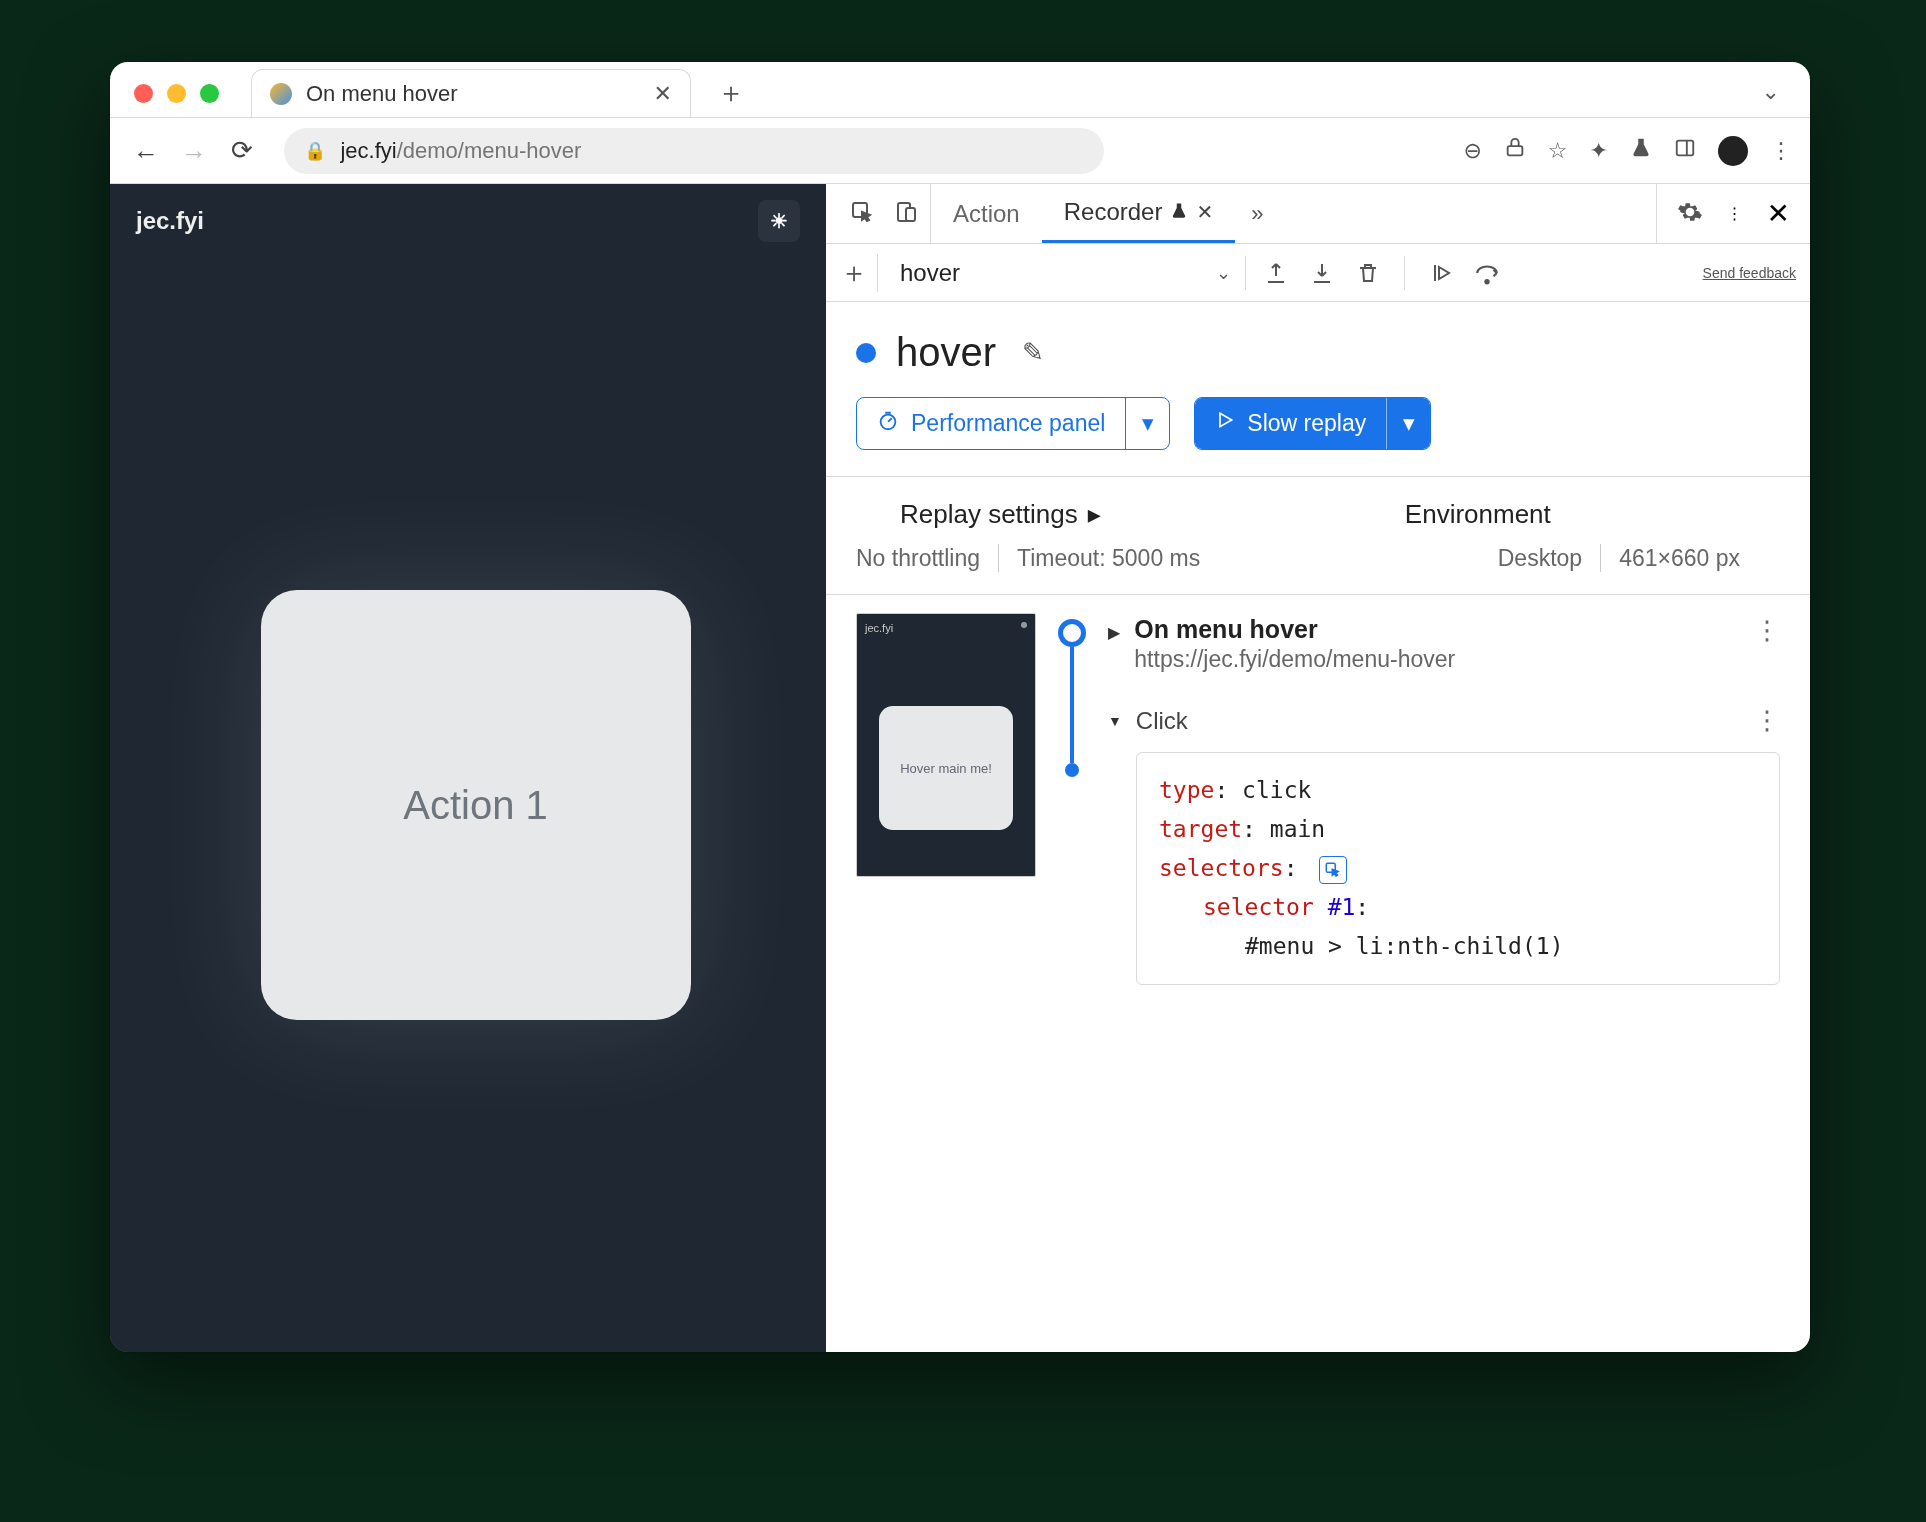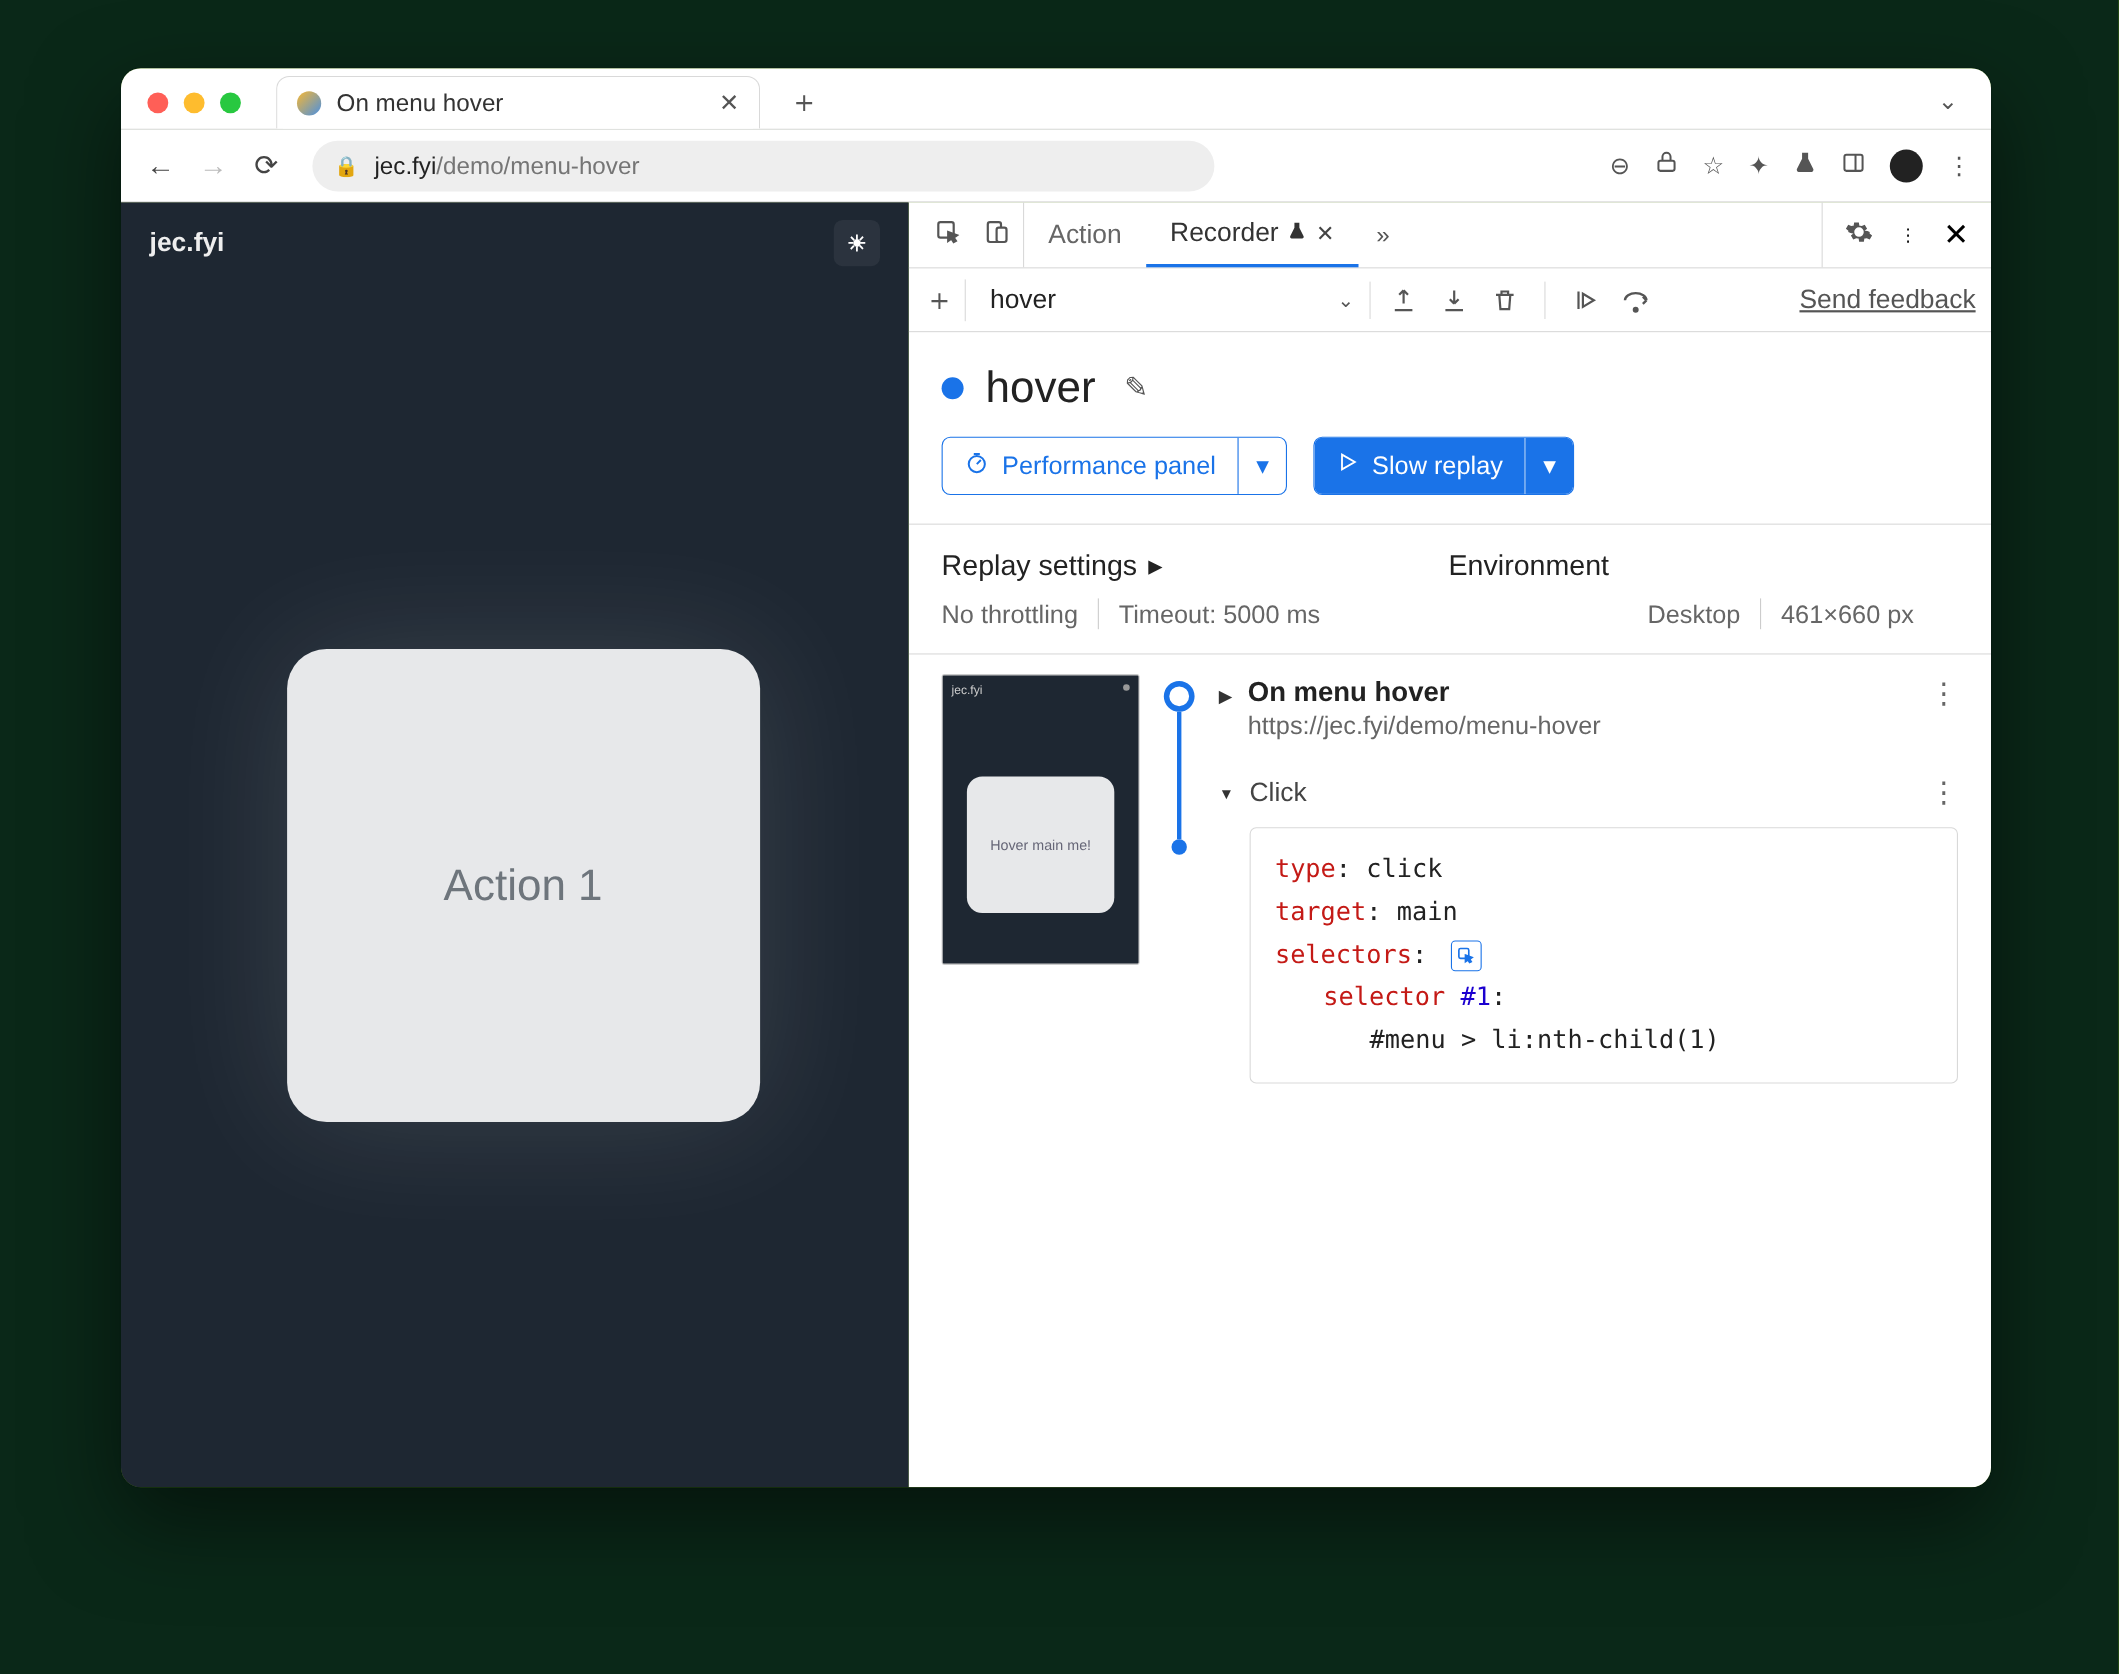--- a/index.html
+++ b/index.html
@@ -113,21 +113,21 @@
 
   .dt-toolbar {
     height: 58px; display:flex; align-items:center; gap:14px;
     border-bottom:1px solid #d9d9d9; padding:0 14px;
   }
   .dt-toolbar .plus { width:38px; text-align:center; font-size:28px; color:#555; border-right:1px solid #d9d9d9; padding-right:14px;}
   .dt-select { flex: 0 0 310px; font-size:24px; color:#222; padding-left:8px; cursor:pointer;}
   .dt-toolbar .chev { color:#555; font-size:18px; border-right:1px solid #d9d9d9; padding-right:14px; height:34px; display:flex; align-items:center;}
   .iconbtn { width:32px; height:32px; display:flex; align-items:center; justify-content:center; color:#555; cursor:pointer;}
   .divider { width:1px; height:34px; background:#d9d9d9; margin:0 6px;}
-  .feedback { margin-left:auto; font-size:24px; color:#555; text-decoration:underline; cursor:pointer;}
+  .feedback { margin-left:auto; font-size:14px; color:#555; text-decoration:underline; cursor:pointer;}
 
   .rec-body { flex:1; overflow:hidden; }
   .rec-title { display:flex; align-items:center; gap:20px; padding:28px 30px 10px;}
   .rec-title .rdot { width:20px; height:20px; border-radius:50%; background:#1a73e8;}
   .rec-title h1 { font-size:40px; font-weight:500; color:#222;}
   .rec-title .edit { color:#555; font-size:26px; margin-left:6px; cursor:pointer;}
 
   .rec-actions { display:flex; gap:24px; padding: 12px 30px 26px;}
   .splitbtn {
     display:flex; border:1.5px solid #1a73e8; border-radius:8px; overflow:hidden;
@@ -143,21 +143,21 @@
     border-left: 1.5px solid #1a73e8; cursor:pointer;
   }
   .splitbtn.outline .drop { color:#1a73e8; }
   .splitbtn.solid .drop { background:#1a73e8; color:#fff; border-left-color: rgba(255,255,255,.5);}
 
   .rec-settings {
     border-top:1px solid #d9d9d9;
     padding: 22px 30px;
   }
   .settings-row { display:flex; gap:260px; margin-bottom:14px;}
-  .settings-title { font-size:26px; font-weight:500; color:#222; display:flex; align-items:center; gap:10px;}
+  .settings-title { font-size:26px; font-weight:500; color:#222; display:flex; align-items:center; gap:10px;margin-left:44px;}
   .settings-vals { display:flex; gap:18px; align-items:center; font-size:23px; color:#666; }
   .settings-vals .sep { width:1px; height:28px; background:#ccc; }
   .settings-rowvals { display:flex; justify-content:space-between; }
 
   .step-area {
     border-top:1px solid #d9d9d9;
     display:flex; gap: 16px; padding: 18px 30px;
   }
   .thumb {
     width: 180px; height: 264px; border:1px solid #ccc; background:#1e2732;

